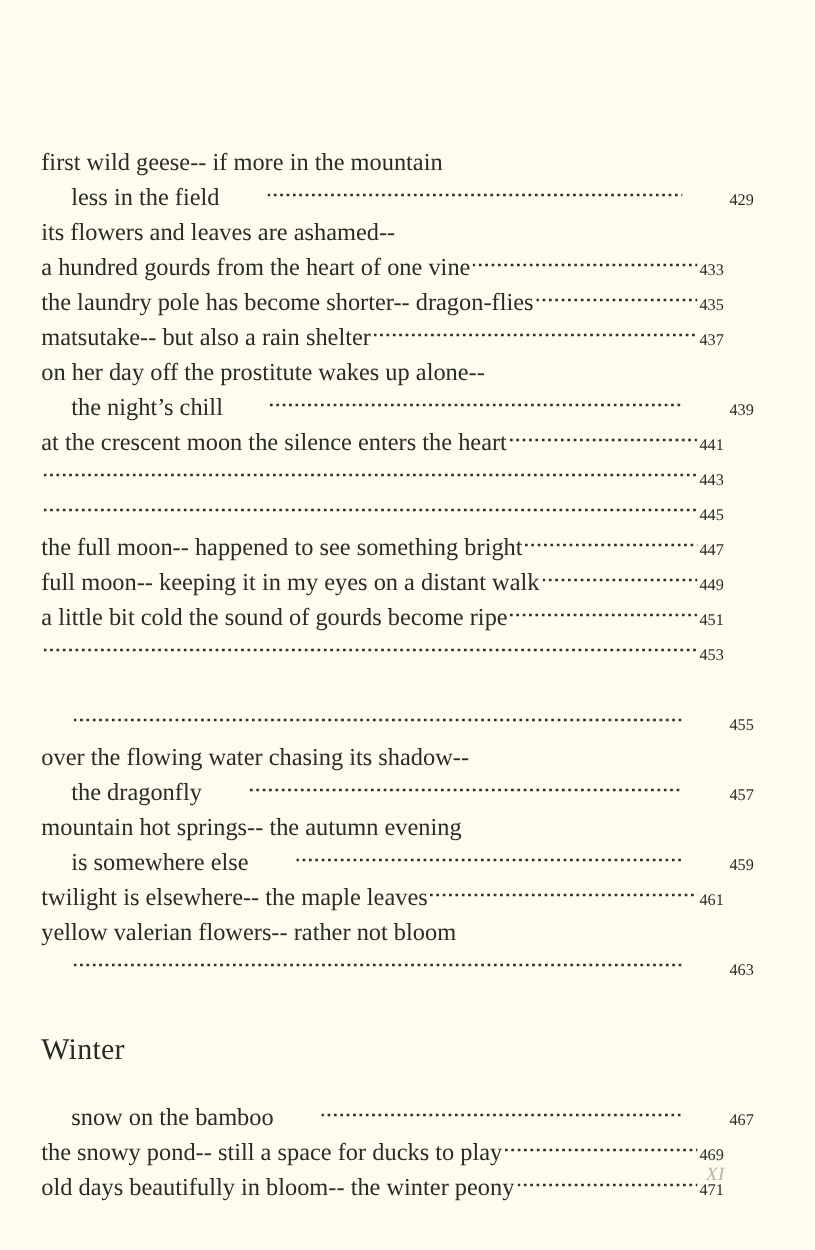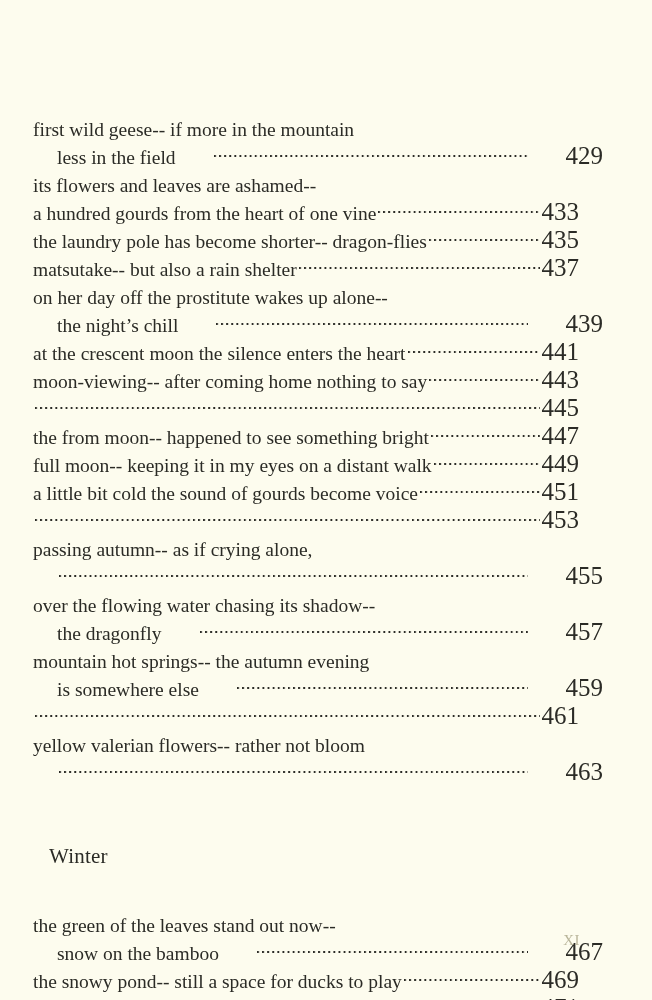--- a/index.html
+++ b/index.html
@@ -74,42 +74,43 @@
     background-repeat: repeat-x;
   }
   
   .line.noleader .leader::before {
     display: none;
   }
 
   .line .pageno {
     flex: 0 0 auto;
     text-align: right;
-    font-size: 25px;
+    font-size: 13px;
   }
 
   .season {
-    font-size: 21px;
+    font-size: 24px;
     line-height: 28px;
-    margin: 16px;
+    margin: 0;
     font-weight: normal;
     letter-spacing: 0.2px;
   }
 
   .gap-before-season { height: 46px; }
   .gap-after-season  { height: 18px; }
 
   .folio {
     position: absolute;
     right: 72px;
     top: 930px;
     font-size: 15px;
     line-height: 20px;
     color: #b9b59a;
     letter-spacing: 0.5px;
+    font-style: italic;
   }
 </style>
 </head>
 <body>
 
 <div class="page">
 
   <div class="toc">
 
     <div id="autumn-list">
@@ -130,67 +131,66 @@
           <div class="line"><span class="txt">matsutake-- but also a rain shelter</span><span class="leader"></span><span class="pageno">437</span></div>
         </div>
         <div class="entry">
           <div class="line noleader"><span class="txt">on her day off the prostitute wakes up alone--</span><span class="leader"></span></div>
           <div class="line indent"><span class="txt">the night’s chill</span><span class="leader"></span><span class="pageno">439</span></div>
         </div>
         <div class="entry">
           <div class="line"><span class="txt">at the crescent moon the silence enters the heart</span><span class="leader"></span><span class="pageno">441</span></div>
         </div>
         <div class="entry">
-          <div class="line"><span class="txt">moon-viewing-- after coming home nothing to say</span><span class="leader"></span><span class="pageno">443</span></div>
+          <div class="line"><span class="leader"></span><span class="pageno">443</span></div>
         </div>
         <div class="entry">
           <div class="line"><span class="leader"></span><span class="pageno">445</span></div>
         </div>
         <div class="entry">
-          <div class="line"><span class="txt">the from moon-- happened to see something bright</span><span class="leader"></span><span class="pageno">447</span></div>
+          <div class="line"><span class="txt">the full moon-- happened to see something bright</span><span class="leader"></span><span class="pageno">447</span></div>
         </div>
         <div class="entry">
           <div class="line"><span class="txt">full moon-- keeping it in my eyes on a distant walk</span><span class="leader"></span><span class="pageno">449</span></div>
         </div>
         <div class="entry">
-          <div class="line"><span class="txt">a little bit cold the sound of gourds become voice</span><span class="leader"></span><span class="pageno">451</span></div>
+          <div class="line"><span class="txt">a little bit cold the sound of gourds become ripe</span><span class="leader"></span><span class="pageno">451</span></div>
         </div>
         <div class="entry">
           <div class="line"><span class="leader"></span><span class="pageno">453</span></div>
         </div>
         <div class="entry">
-          <div class="line noleader"><span class="txt">passing autumn-- as if crying alone,</span><span class="leader"></span></div>
+          <div class="line noleader"><span class="leader"></span></div>
           <div class="line indent"><span class="leader"></span><span class="pageno">455</span></div>
         </div>
         <div class="entry">
           <div class="line noleader"><span class="txt">over the flowing water chasing its shadow--</span><span class="leader"></span></div>
           <div class="line indent"><span class="txt">the dragonfly</span><span class="leader"></span><span class="pageno">457</span></div>
         </div>
         <div class="entry">
           <div class="line noleader"><span class="txt">mountain hot springs-- the autumn evening</span><span class="leader"></span></div>
           <div class="line indent"><span class="txt">is somewhere else</span><span class="leader"></span><span class="pageno">459</span></div>
         </div>
         <div class="entry">
-          <div class="line"><span class="leader"></span><span class="pageno">461</span></div>
+          <div class="line"><span class="txt">twilight is elsewhere-- the maple leaves</span><span class="leader"></span><span class="pageno">461</span></div>
         </div>
         <div class="entry">
           <div class="line noleader"><span class="txt">yellow valerian flowers-- rather not bloom</span><span class="leader"></span></div>
           <div class="line indent"><span class="leader"></span><span class="pageno">463</span></div>
         </div>
       </div>
 
     <div class="gap-before-season"></div>
 
     <h2 class="season">Winter</h2>
 
     <div class="gap-after-season"></div>
 
     <div id="winter-list">
         <div class="entry">
-          <div class="line noleader"><span class="txt">the green of the leaves stand out now--</span><span class="leader"></span></div>
           <div class="line indent"><span class="txt">snow on the bamboo</span><span class="leader"></span><span class="pageno">467</span></div>
         </div>
         <div class="entry">
           <div class="line"><span class="txt">the snowy pond-- still a space for ducks to play</span><span class="leader"></span><span class="pageno">469</span></div>
         </div>
         <div class="entry">
           <div class="line"><span class="txt">old days beautifully in bloom-- the winter peony</span><span class="leader"></span><span class="pageno">471</span></div>
         </div>
       </div>
 

